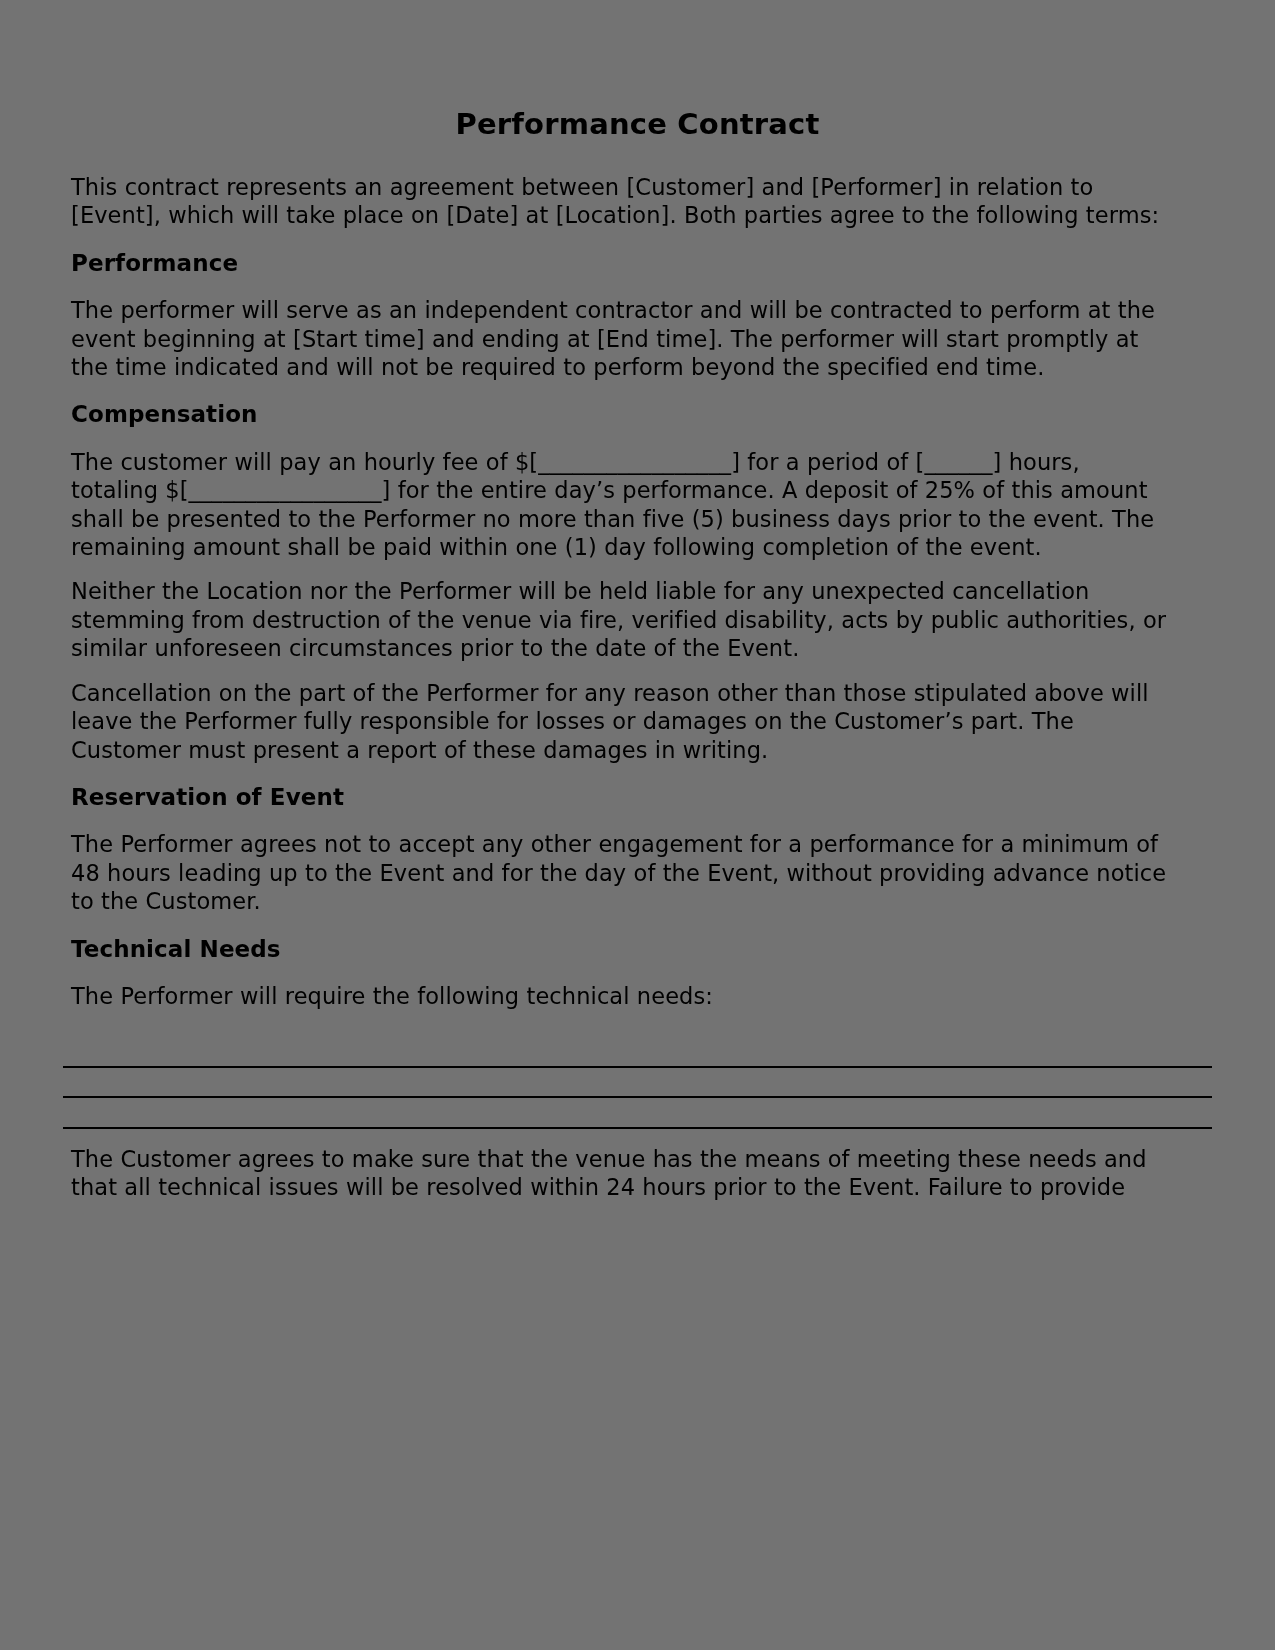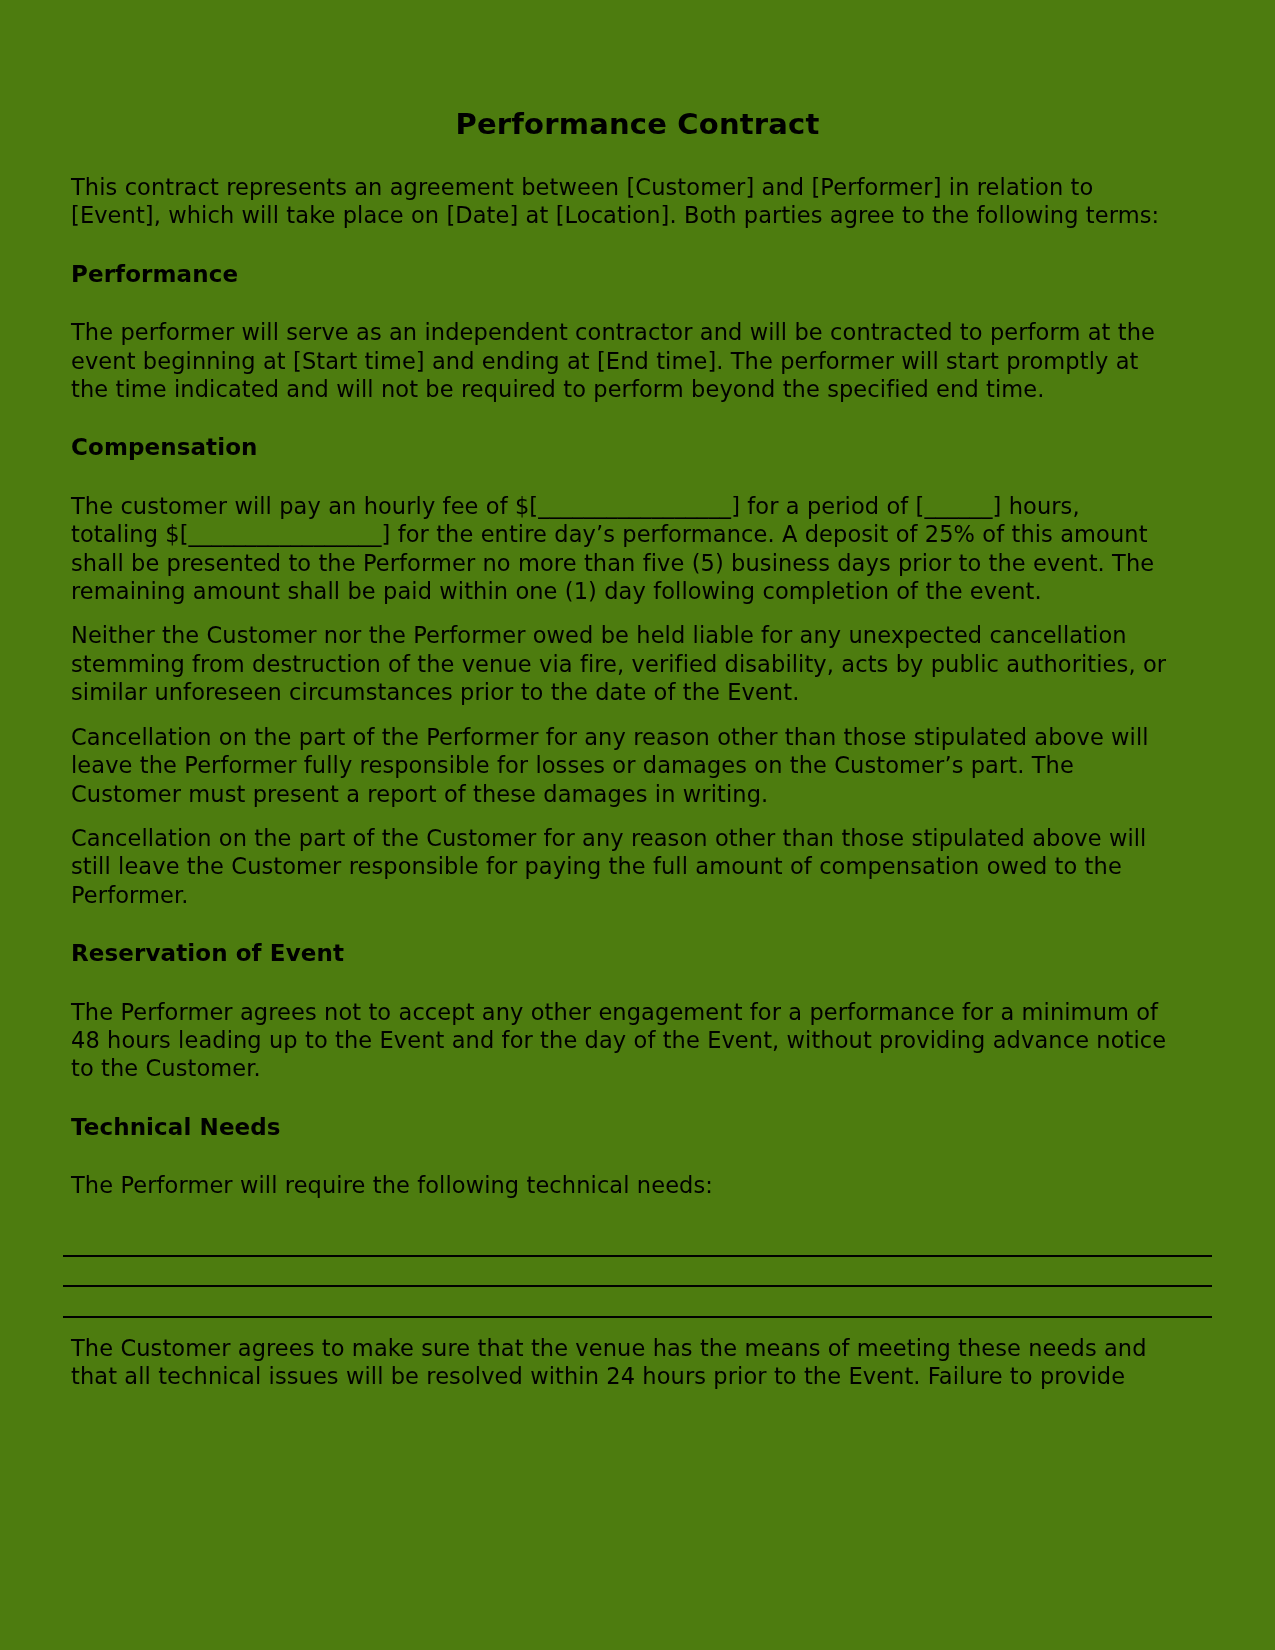--- a/index.html
+++ b/index.html
@@ -6,21 +6,21 @@
     margin: 0;
     padding: 0;
     background: #ffffff;
   }
   .page {
     position: relative;
     width: 1275px;
     height: 1650px;
     box-sizing: border-box;
     padding: 106px 71px 0 71px;
-    background: #4d7c0f;
+    background: #737373;
     color: #000000;
     font-family: "DejaVu Sans", "Liberation Sans", sans-serif;
     overflow: hidden;
   }
   h1.doc-title {
     margin: 0 0 31px 0;
     font-size: 29px;
     line-height: 36px;
     font-weight: bold;
     text-align: center;
@@ -28,21 +28,21 @@
     white-space: pre;
   }
   .body-par {
     margin: 16px 0;
     font-size: 22.5px;
     line-height: 28.4px;
     letter-spacing: 0.1px;
     white-space: pre;
   }
   h2.sec-heading {
-    margin: 30px 0;
+    margin: 19px 0;
     font-size: 23px;
     line-height: 28.4px;
     font-weight: bold;
     letter-spacing: 0.1px;
     white-space: pre;
   }
   .fill-lines {
     margin: 27px -8px 0 -8px;
   }
   .fill-line {
@@ -62,29 +62,26 @@
   <div id="sections">
       <h2 class="sec-heading">Performance</h2>
       <p class="body-par">The performer will serve as an independent contractor and will be contracted to perform at the
 event beginning at [Start time] and ending at [End time]. The performer will start promptly at
 the time indicated and will not be required to perform beyond the specified end time.</p>
       <h2 class="sec-heading">Compensation</h2>
       <p class="body-par">The customer will pay an hourly fee of $[_________________] for a period of [______] hours,
 totaling $[_________________] for the entire day’s performance. A deposit of 25% of this amount
 shall be presented to the Performer no more than five (5) business days prior to the event. The
 remaining amount shall be paid within one (1) day following completion of the event.</p>
-      <p class="body-par">Neither the Customer nor the Performer owed be held liable for any unexpected cancellation
+      <p class="body-par">Neither the Location nor the Performer will be held liable for any unexpected cancellation
 stemming from destruction of the venue via fire, verified disability, acts by public authorities, or
 similar unforeseen circumstances prior to the date of the Event.</p>
       <p class="body-par">Cancellation on the part of the Performer for any reason other than those stipulated above will
 leave the Performer fully responsible for losses or damages on the Customer’s part. The
 Customer must present a report of these damages in writing.</p>
-      <p class="body-par">Cancellation on the part of the Customer for any reason other than those stipulated above will
-still leave the Customer responsible for paying the full amount of compensation owed to the
-Performer.</p>
       <h2 class="sec-heading">Reservation of Event</h2>
       <p class="body-par">The Performer agrees not to accept any other engagement for a performance for a minimum of
 48 hours leading up to the Event and for the day of the Event, without providing advance notice
 to the Customer.</p>
       <h2 class="sec-heading">Technical Needs</h2>
       <p class="body-par">The Performer will require the following technical needs:</p>
     </div>
 
   <div class="fill-lines" id="fill-lines">
       <div class="fill-line"></div>

